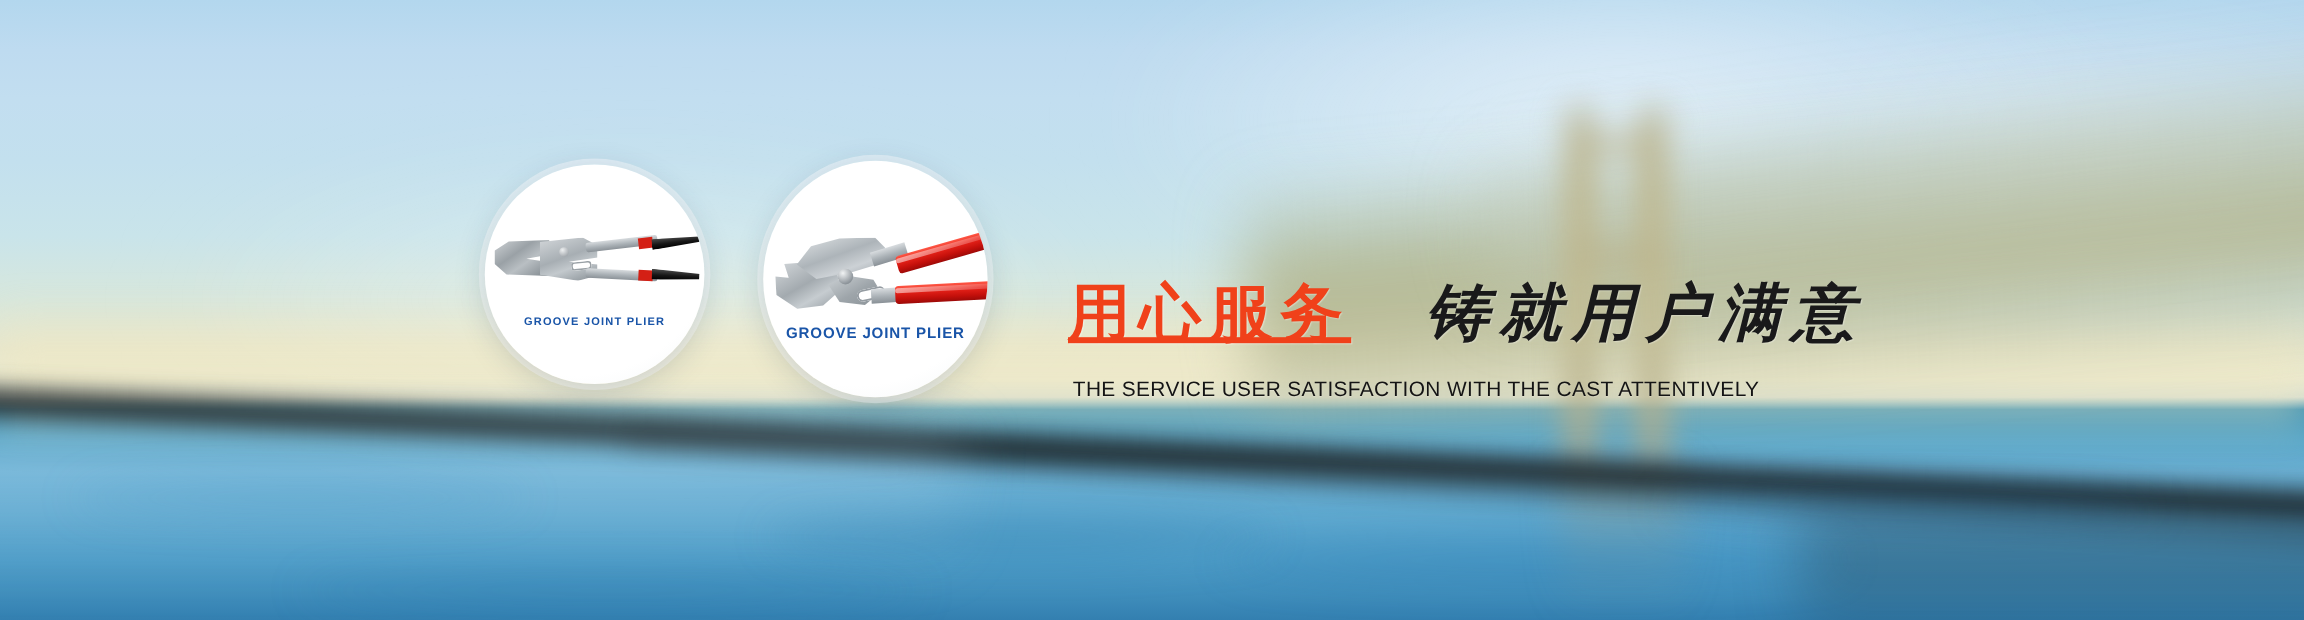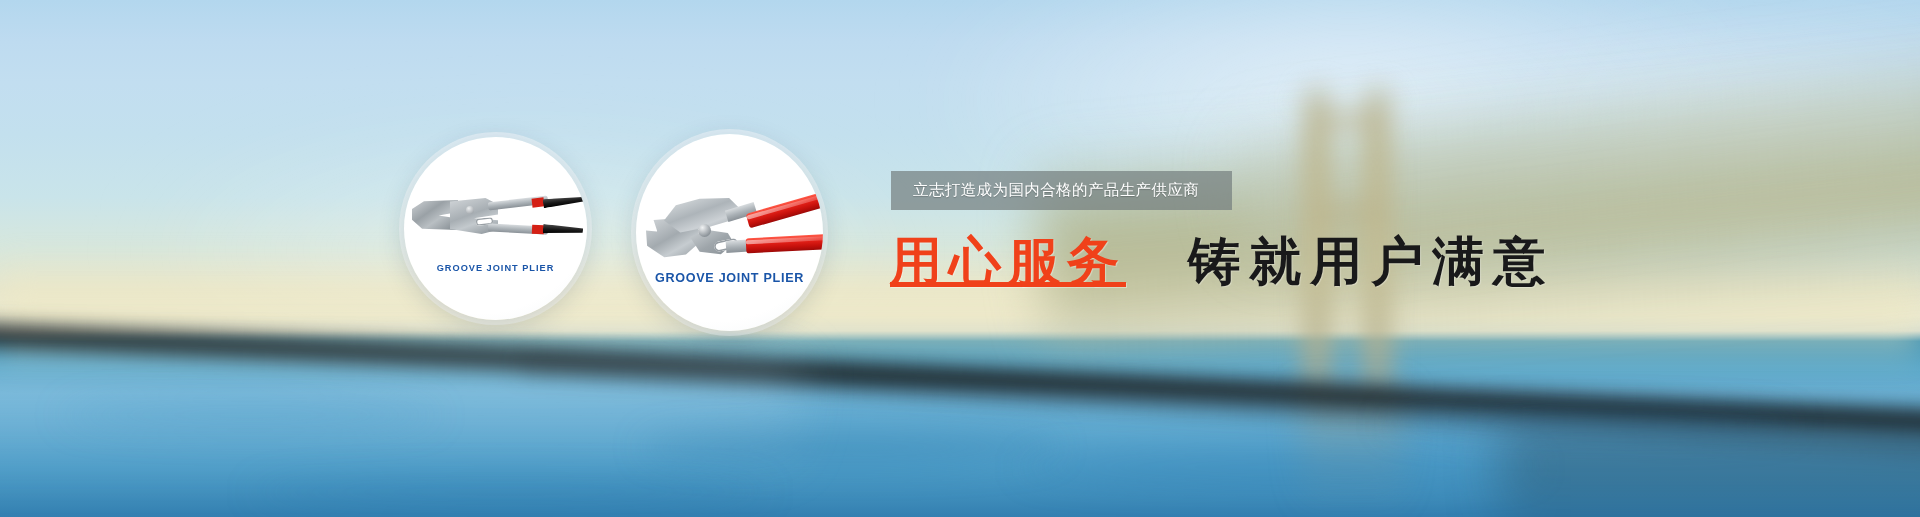--- a/index.html
+++ b/index.html
@@ -255,20 +255,21 @@
   }
   .headline .hl-a{
     color:#f0411a;letter-spacing:7px;
     text-shadow:1px 1px 1px rgba(255,255,255,.35);
     text-decoration:underline;
   }
   .headline .hl-gap{display:inline-block;width:26px;}
   .headline .hl-b{
     color:#19191a;letter-spacing:9px;
     text-shadow:1px 1px 1px rgba(255,255,255,.30);
+    font-style:italic;
   }
   .subline{
     position:absolute;left:894px;top:314px;
     white-space:nowrap;
     color:#141414;font-size:17.4px;font-weight:500;letter-spacing:.3px;
     text-shadow:0 1px 1px rgba(255,255,255,.28);
   }
 </style>
 </head>
 <body>
@@ -332,24 +333,22 @@
       <div class="pb-grip top">
         <div class="pb-gloss"></div>
       </div>
       <div class="pb-grip bot">
         <div class="pb-gloss"></div>
       </div>
     </div>
     <div class="circle-label">GROOVE JOINT PLIER</div>
   </div>
 
-  <div class="tagline-box">
-    <span class="tagline-text">立志打造成为国内合格的产品生产供应商</span>
-  </div>
 
   <div class="headline">
     <span class="hl-a">用心服务</span>
     <span class="hl-gap"></span>
     <span class="hl-b">铸就用户满意</span>
   </div>
 
+  <div class="subline">THE SERVICE USER SATISFACTION WITH THE CAST ATTENTIVELY</div>
 
 </div>
 
 </body></html>

